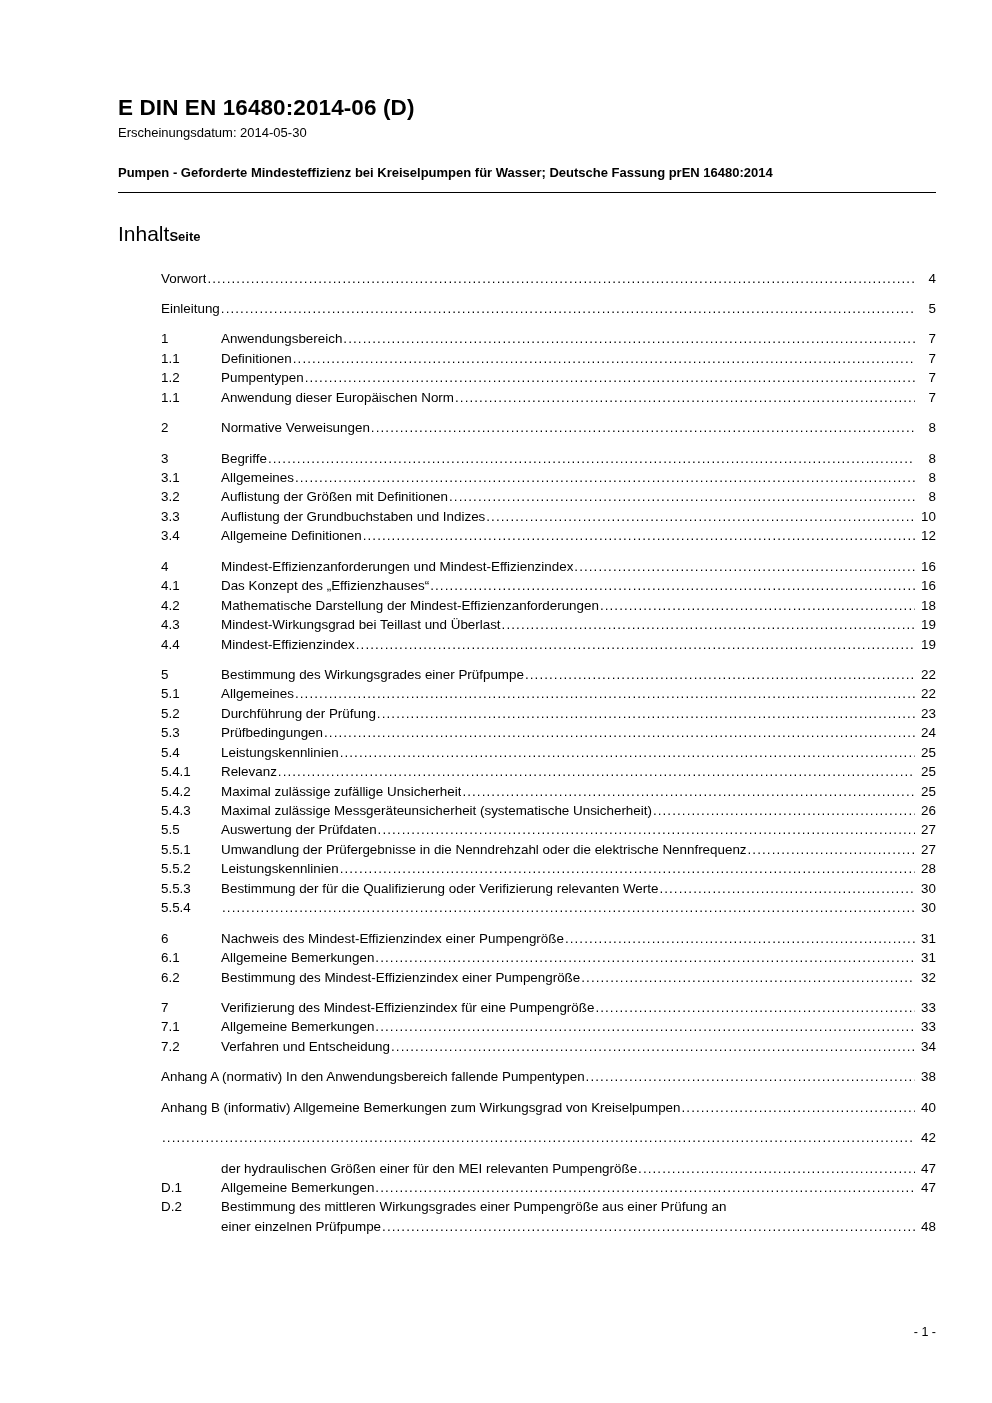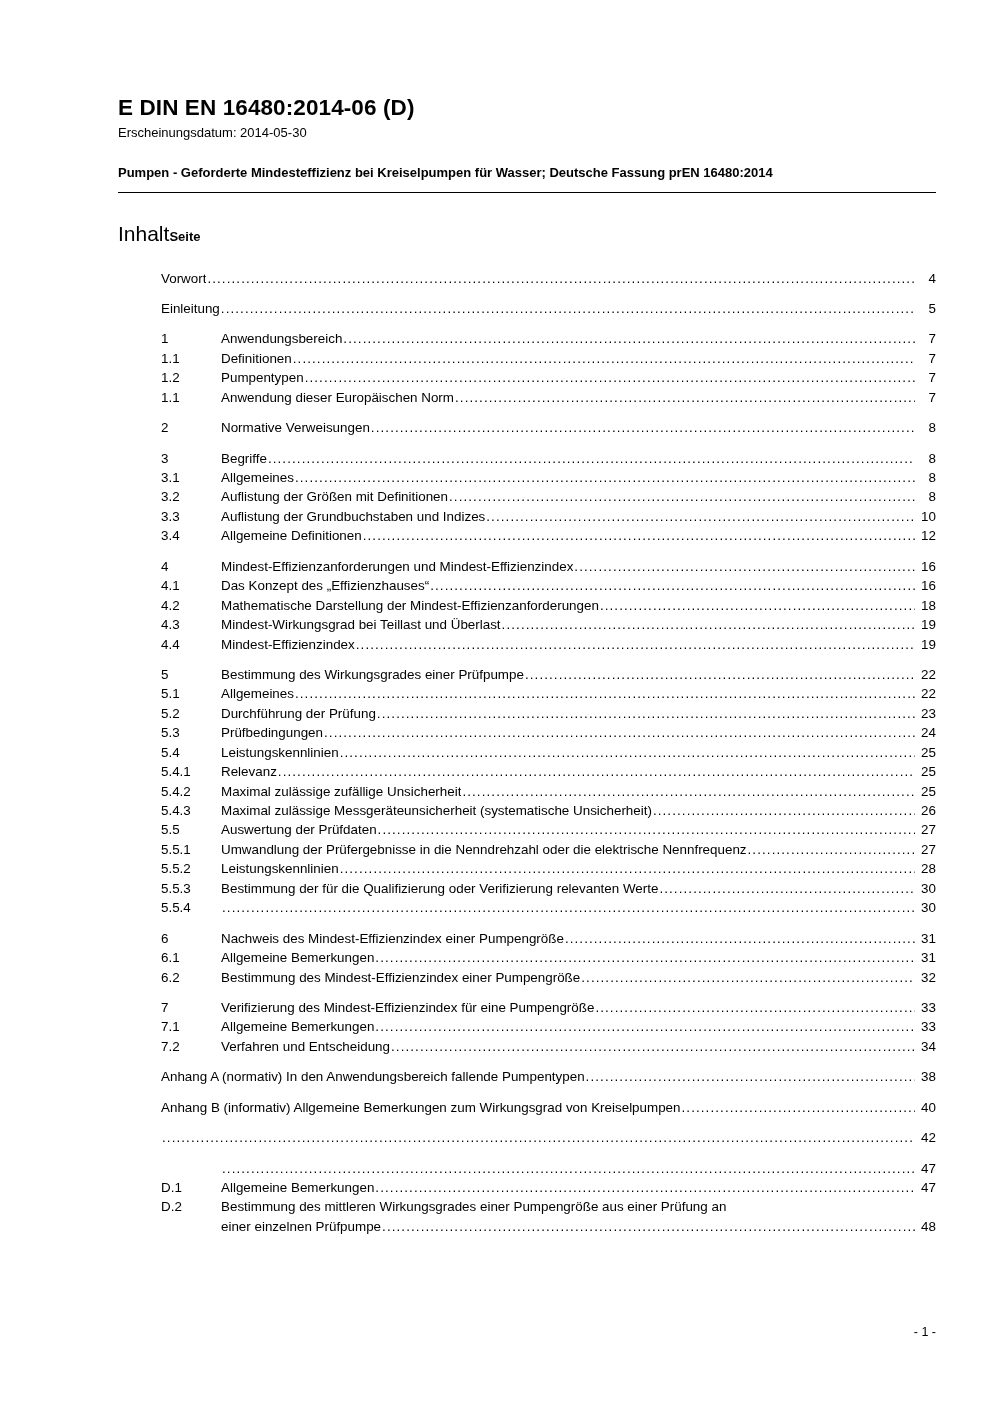--- a/index.html
+++ b/index.html
@@ -388,20 +388,21 @@
         <div class="toc-group">
           <div class="toc-row nonum">
             <span class="toc-num" style="width: 0px;"></span>
             <span class="toc-dots">.......................................................................................................................................................................................................</span>
             <span class="toc-page">42</span>
           </div>
         </div>
         <div class="toc-group">
           <div class="toc-row">
             <span class="toc-num"></span>
+            <span class="toc-label">der hydraulischen Größen einer für den MEI relevanten Pumpengröße</span>
             <span class="toc-dots">.......................................................................................................................................................................................................</span>
             <span class="toc-page">47</span>
           </div>
           <div class="toc-row">
             <span class="toc-num">D.1</span>
             <span class="toc-label">Allgemeine Bemerkungen</span>
             <span class="toc-dots">.......................................................................................................................................................................................................</span>
             <span class="toc-page">47</span>
           </div>
           <div class="toc-row">

